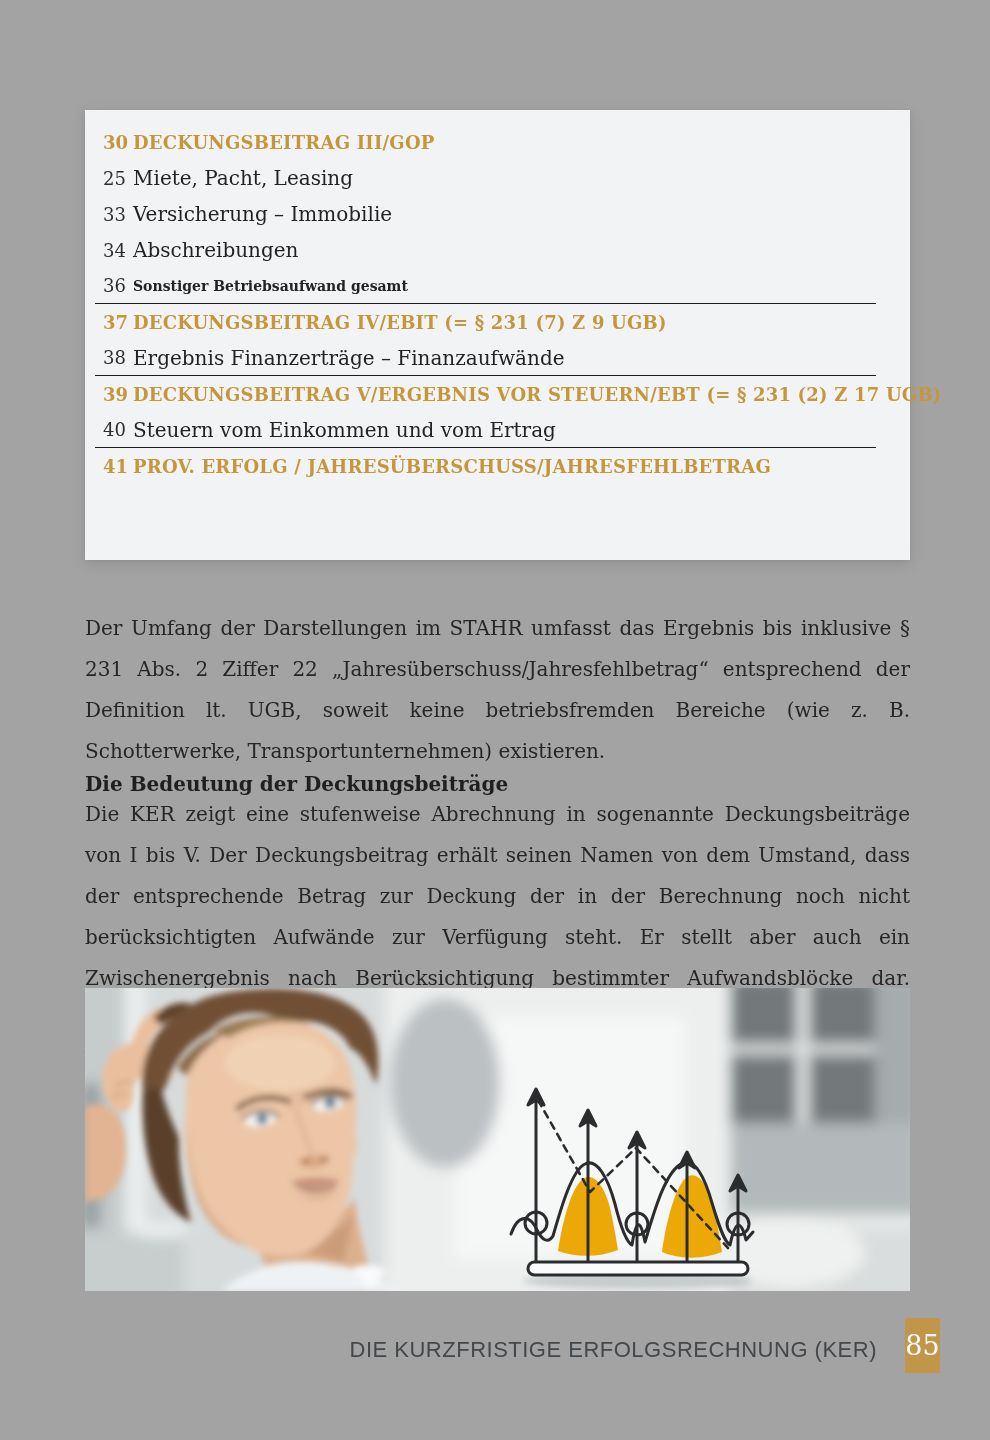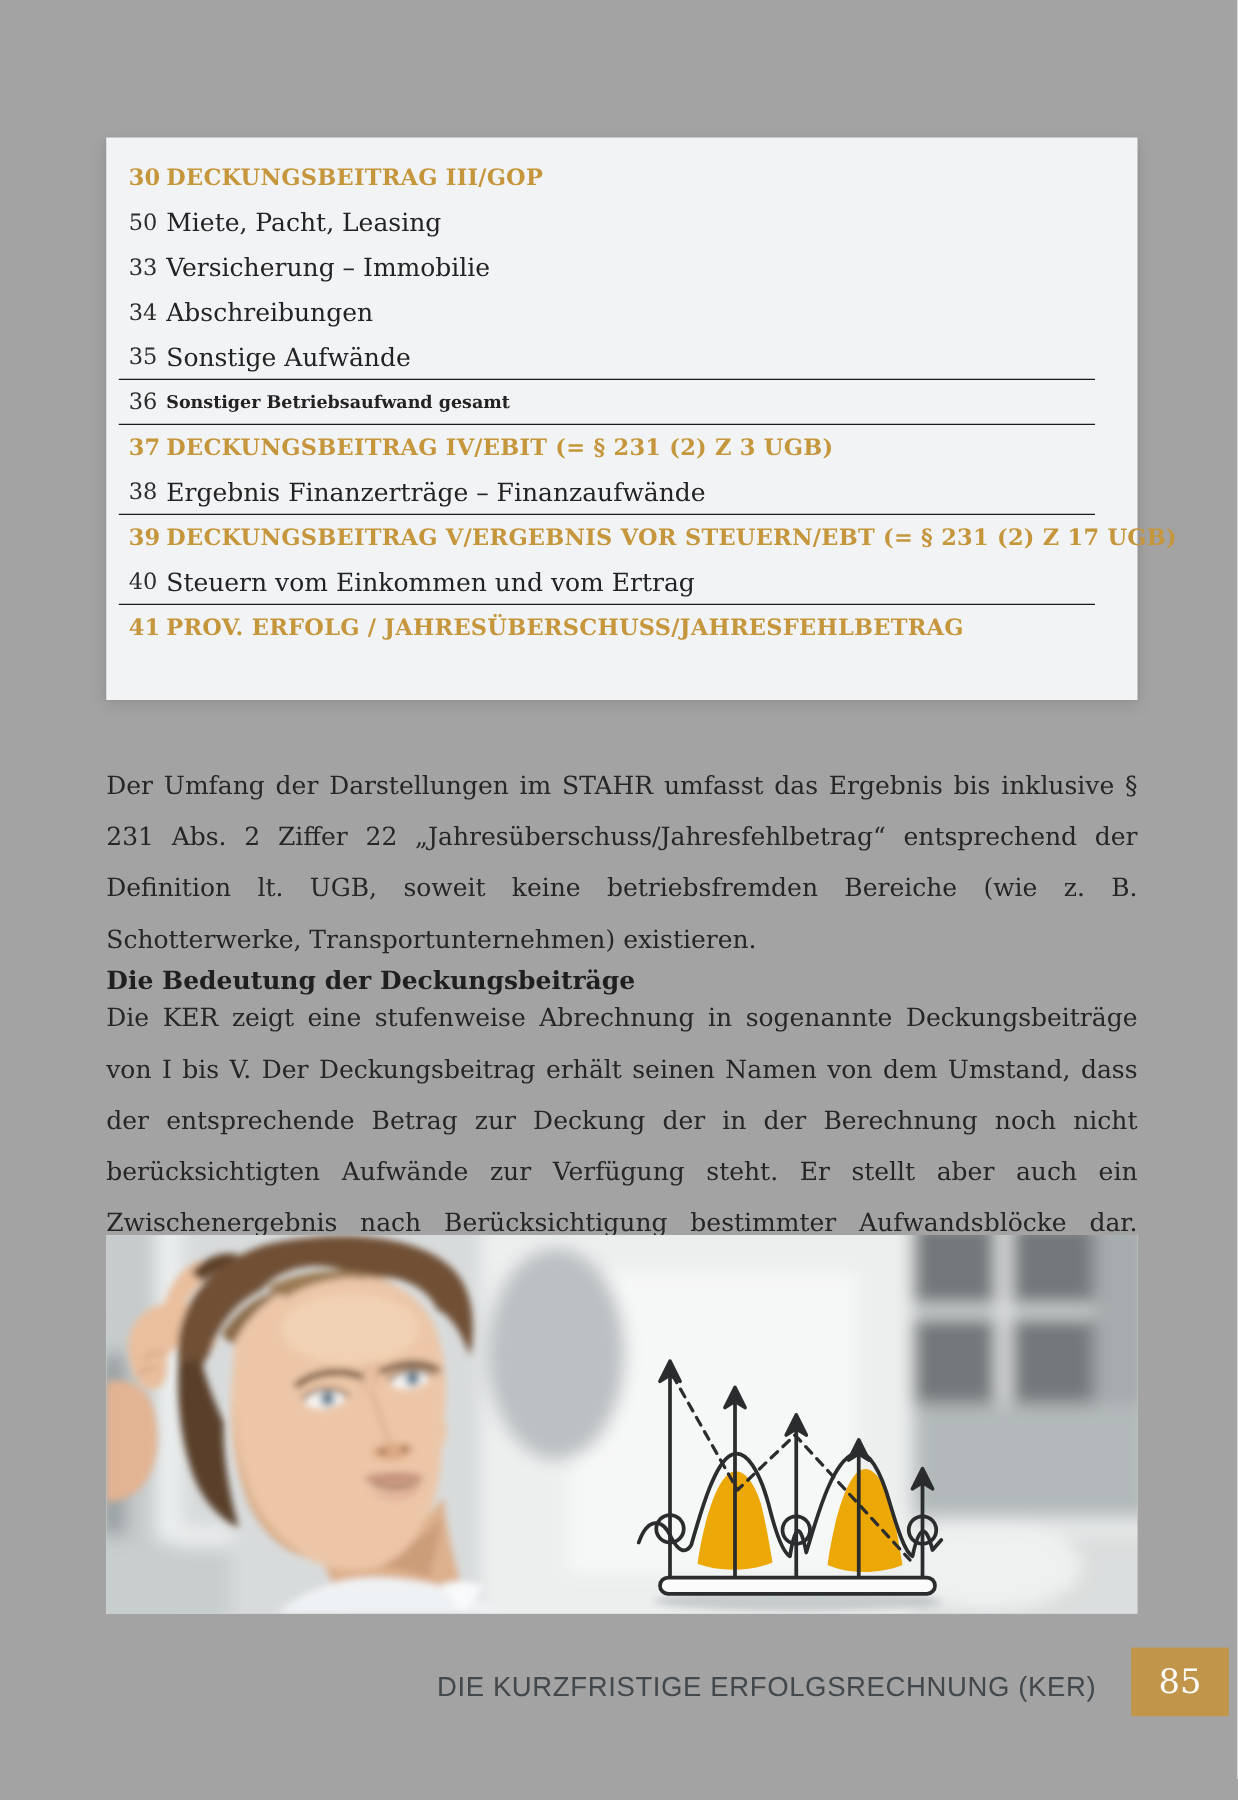--- a/index.html
+++ b/index.html
@@ -65,62 +65,58 @@
   
   .footer-title{
     position:absolute;left:85px;top:1337px;width:792px;
     text-align:right;
     font-family:"Liberation Sans","DejaVu Sans",sans-serif;
     font-size:22px;letter-spacing:.5px;
     color:var(--footer-text);
   }
   .page-badge{
     position:absolute;left:905px;top:1318px;
-    width:78px;height:55px;
+    width:35px;height:55px;
     background:var(--gold-box);
     display:flex;align-items:center;justify-content:center;text-align:right;
   }
   .page-badge span{
     color:#fdfcf9;font-size:27px;
     font-family:"DejaVu Serif","Liberation Serif",serif;
   }
 </style>
 </head>
 <body>
 
 <div class="page">
 
   <div class="panel">
     <div class="row gold">
         <span class="num">30</span>
         <span class="label">DECKUNGSBEITRAG III/GOP</span>
       </div>
     <div class="row">
-        <span class="num">50</span>
+        <span class="num">25</span>
         <span class="label">Miete, Pacht, Leasing</span>
       </div>
     <div class="row">
         <span class="num">33</span>
         <span class="label">Versicherung – Immobilie</span>
       </div>
     <div class="row">
         <span class="num">34</span>
         <span class="label">Abschreibungen</span>
       </div>
-    <div class="row rule">
-        <span class="num">35</span>
-        <span class="label">Sonstige Aufwände</span>
-      </div>
     <div class="row bold rule">
         <span class="num">36</span>
         <span class="label">Sonstiger Betriebsaufwand gesamt</span>
       </div>
     <div class="row gold">
         <span class="num">37</span>
-        <span class="label">DECKUNGSBEITRAG IV/EBIT (= § 231 (2) Z 3 UGB)</span>
+        <span class="label">DECKUNGSBEITRAG IV/EBIT (= § 231 (7) Z 9 UGB)</span>
       </div>
     <div class="row rule">
         <span class="num">38</span>
         <span class="label">Ergebnis Finanzerträge – Finanzaufwände</span>
       </div>
     <div class="row gold">
         <span class="num">39</span>
         <span class="label">DECKUNGSBEITRAG V/ERGEBNIS VOR STEUERN/EBT (= § 231 (2) Z 17 UGB)</span>
       </div>
     <div class="row rule">

